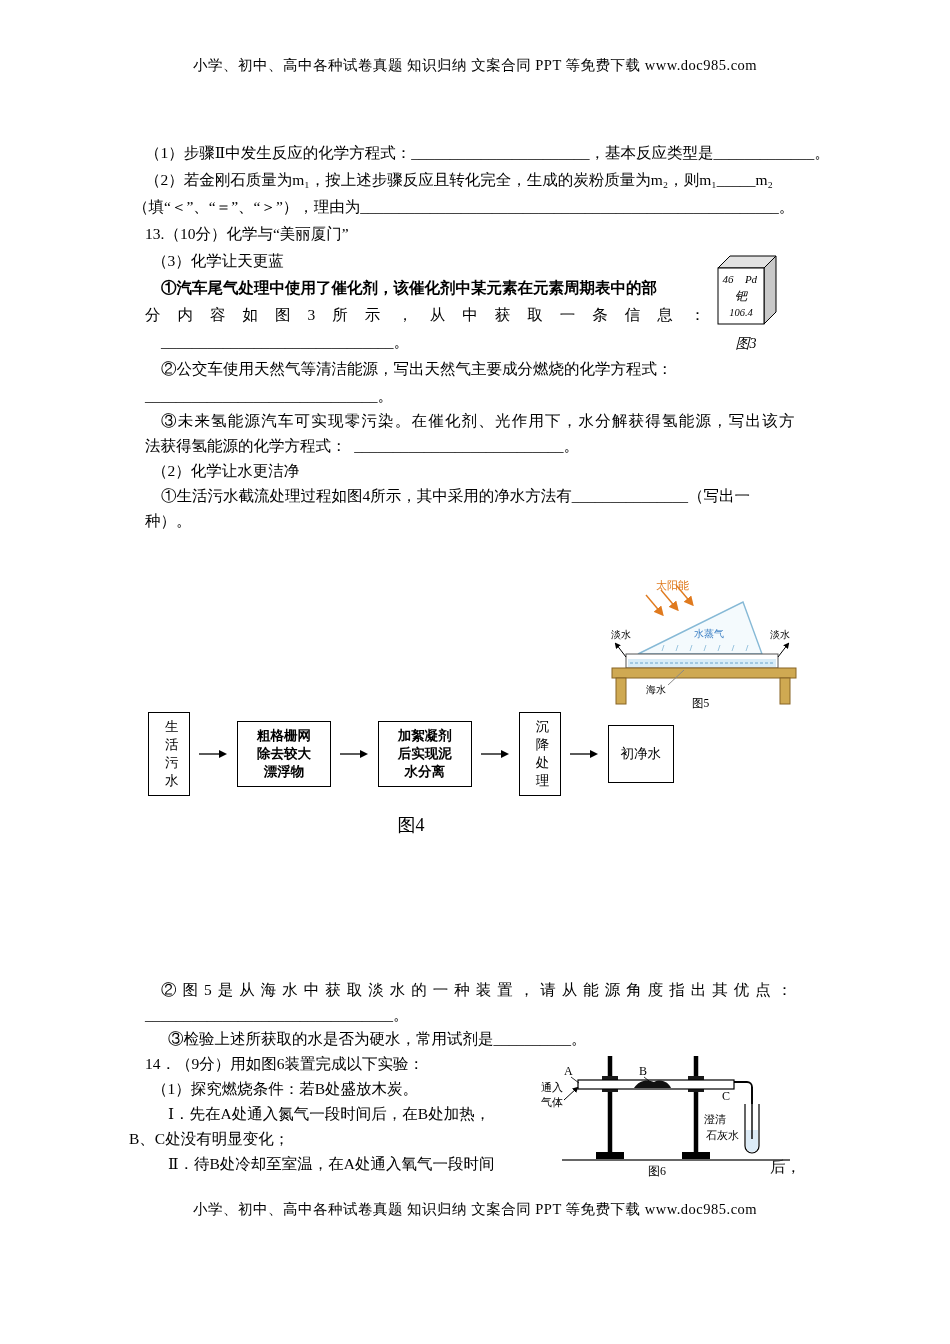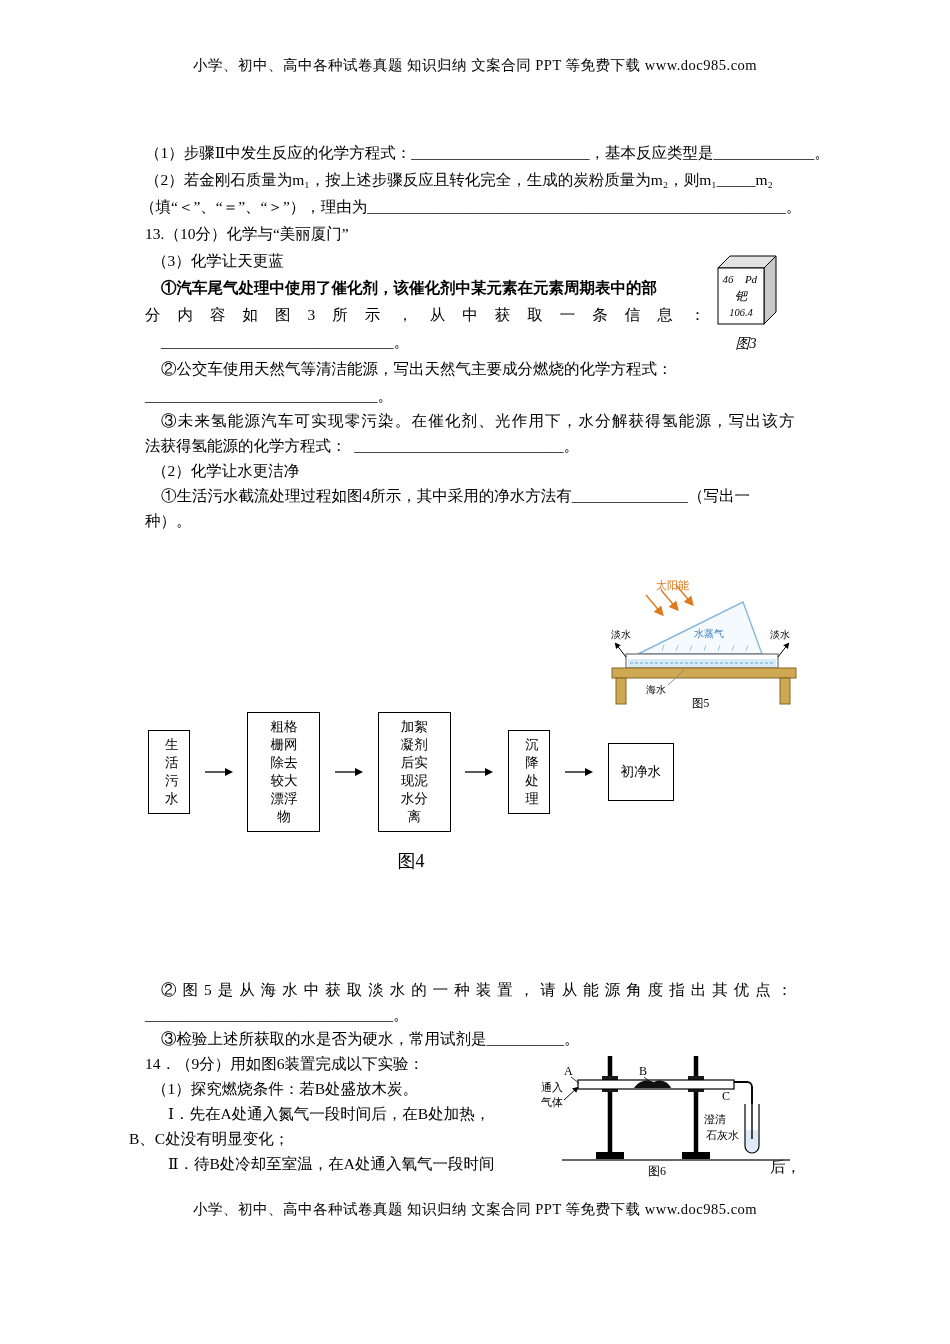--- a/index.html
+++ b/index.html
@@ -21,52 +21,52 @@
   .fig3-caption { font-size: 14px; margin-top: 1px; }
 
   
   .fig4 { position: absolute; left: 148px; top: 712px; width: 526px; }
   .flow-row { display: flex; align-items: center; justify-content: space-between; }
   .fbox {
     border: 1px solid #000; background: #fff; font-size: 13.5px; line-height: 18px;
     text-align: center; padding: 5px 16px; flex: none;
   }
   .fbox.w2 { width: 42px; }
-  .fbox.w6 { width: 73px; }
+  .fbox.w6 { width: 94px; font-weight: bold; }
   .fbox.last { white-space: nowrap; padding: 19px 12px; width: auto; }
   .farrow { flex: none; margin: 0 2px; }
   .fig4-caption { text-align: center; font-size: 18px; margin-top: 17px; }
 
   .fig5 { position: absolute; left: 610px; top: 574px; }
   .fig6 { position: absolute; left: 536px; top: 1038px; }
   svg text { font-family: "Liberation Serif", "DejaVu Serif", serif; }
 </style>
 </head>
 <body>
 
 <div class="hf" style="top:56px;">小学、初中、高中各种试卷真题 知识归纳 文案合同 PPT 等免费下载   www.doc985.com</div>
 
 <div class="line" style="left:145px; top:140px;">（1）步骤Ⅱ中发生反应的化学方程式：_______________________，基本反应类型是_____________。</div>
 <div class="line" style="left:145px; top:167px;">（2）若金刚石质量为m₁，按上述步骤反应且转化完全，生成的炭粉质量为m₂，则m₁_____m₂</div>
-<div class="line" style="left:140px; top:194px;">（填“＜”、“＝”、“＞”），理由为______________________________________________________。</div>
+<div class="line" style="left:133px; top:194px;">（填“＜”、“＝”、“＞”），理由为______________________________________________________。</div>
 <div class="line" style="left:145px; top:221px;">13.（10分）化学与“美丽厦门”</div>
 <div class="line" style="left:152px; top:248px;">（3）化学让天更蓝</div>
 <div class="line" style="left:161px; top:275px;font-weight:bold;">①汽车尾气处理中使用了催化剂，该催化剂中某元素在元素周期表中的部</div>
 <div class="line sp17" style="left:145px; top:302px;">分内容如图3所示，从中获取一条信息：</div>
 <div class="line" style="left:161px; top:329px;">______________________________。</div>
 <div class="line" style="left:161px; top:356px;">②公交车使用天然气等清洁能源，写出天然气主要成分燃烧的化学方程式：</div>
 <div class="line" style="left:145px; top:383px;">______________________________。</div>
 <div class="line sp1" style="left:161px; top:408px;">③未来氢能源汽车可实现零污染。在催化剂、光作用下，水分解获得氢能源，写出该方</div>
 <div class="line" style="left:145px; top:433px;">法获得氢能源的化学方程式：  ___________________________。</div>
 <div class="line" style="left:152px; top:458px;">（2）化学让水更洁净</div>
 <div class="line" style="left:161px; top:483px;">①生活污水截流处理过程如图4所示，其中采用的净水方法有_______________（写出一</div>
 <div class="line" style="left:145px; top:508px;">种）。</div>
 <div class="line sp6" style="left:161px; top:977px;">②图5是从海水中获取淡水的一种装置，请从能源角度指出其优点：</div>
 <div class="line" style="left:145px; top:1002px;">________________________________。</div>
-<div class="line" style="left:161px; top:1026px;">③检验上述所获取的水是否为硬水，常用试剂是__________。</div>
+<div class="line" style="left:168px; top:1026px;">③检验上述所获取的水是否为硬水，常用试剂是__________。</div>
 <div class="line" style="left:145px; top:1051px;">14．（9分）用如图6装置完成以下实验：</div>
 <div class="line" style="left:152px; top:1076px;">（1）探究燃烧条件：若B处盛放木炭。</div>
 <div class="line" style="left:168px; top:1101px;">Ⅰ．先在A处通入氮气一段时间后，在B处加热，</div>
 <div class="line" style="left:129px; top:1126px;">B、C处没有明显变化；</div>
 <div class="line" style="left:168px; top:1151px;">Ⅱ．待B处冷却至室温，在A处通入氧气一段时间</div>
 <div class="line" style="left:770px; top:1154px;">后，</div>
 
 <div class="fig3">
   <svg width="64" height="78" viewBox="0 0 64 78">
     <polygon points="4,16 16,4 62,4 50,16" fill="#e2e2e2" stroke="#000" stroke-width="1"></polygon>

